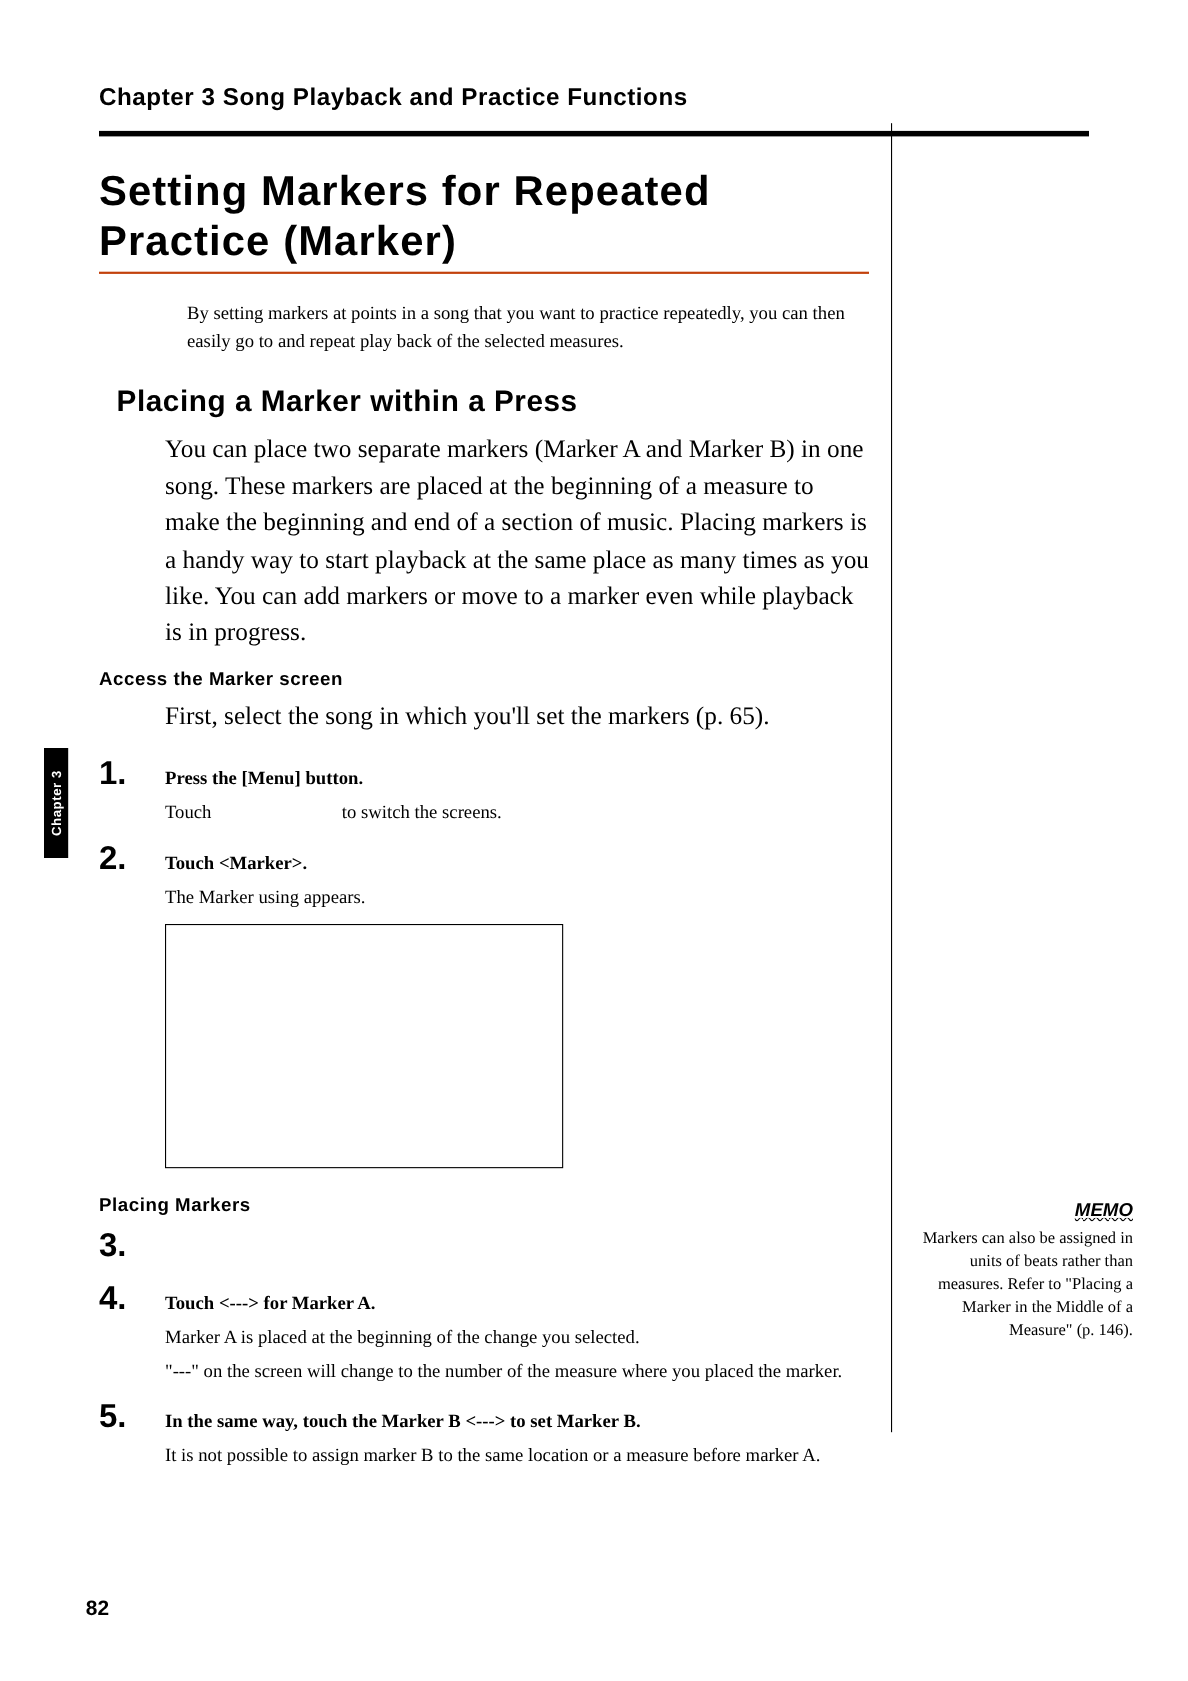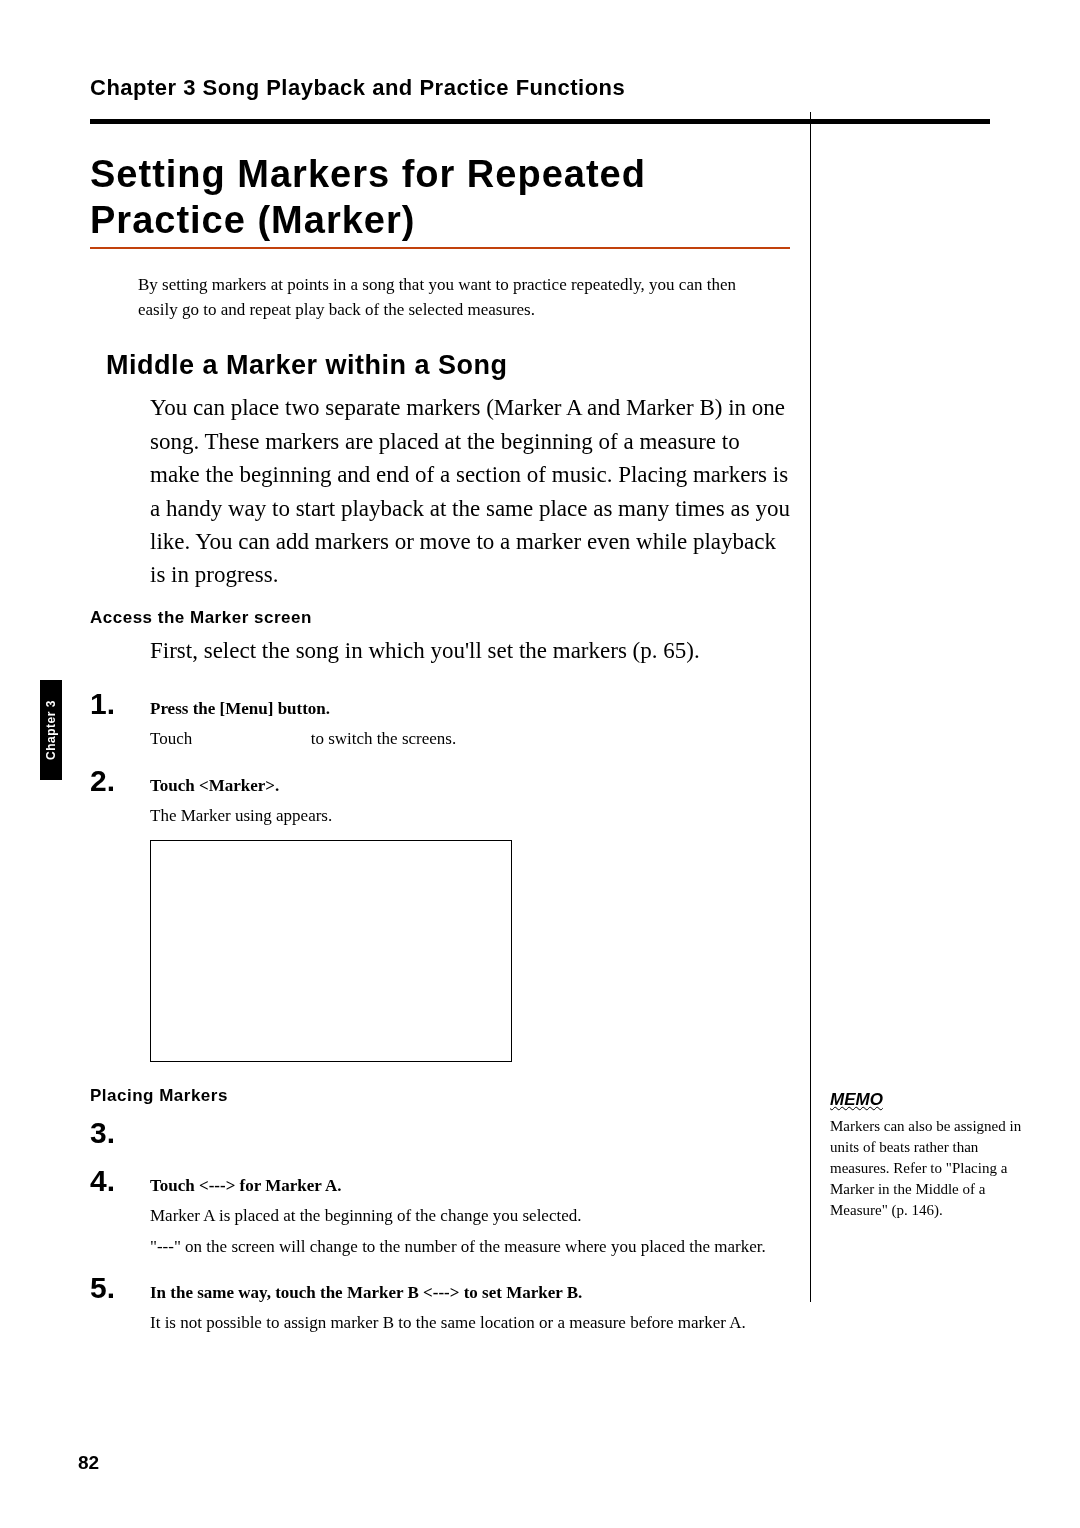--- a/index.html
+++ b/index.html
@@ -35,21 +35,21 @@
     font-weight: bold;
     font-size: 38px;
     letter-spacing: 1px;
     line-height: 1.2;
     border-bottom: 2px solid #c2410c;
     padding-bottom: 4px;
     margin-bottom: 24px;
     width: 700px;
   }
   .intro-para {
-    margin-left: 48px;
+    margin-left: 80px;
     width: 630px;
     font-size: 17px;
     line-height: 1.45;
     margin-bottom: 28px;
   }
   .sub-title {
     font-family: Arial, Helvetica, sans-serif;
     font-weight: bold;
     font-size: 27px;
     letter-spacing: 0.5px;
@@ -138,20 +138,21 @@
     background: #000;
   }
   .memo-block {
     position: absolute;
     left: 830px;
     top: 1088px;
     width: 200px;
     font-family: Georgia, 'Times New Roman', serif;
     font-size: 15px;
     line-height: 1.4;
+    text-align: right;
   }
   .memo-label {
     font-family: Arial, Helvetica, sans-serif;
     font-style: italic;
     font-weight: bold;
     font-size: 17px;
     text-decoration: underline;
     text-decoration-style: wavy;
     text-decoration-thickness: 1px;
     display: inline-block;
@@ -178,21 +179,21 @@
 
   <div class="header-bar">
     <span>Chapter 3 Song Playback and Practice Functions</span>
   </div>
   <div class="thick-rule"></div>
 
   <div class="main-title">Setting Markers for Repeated Practice (Marker)</div>
 
   <div class="intro-para">By setting markers at points in a song that you want to practice repeatedly, you can then easily go to and repeat play back of the selected measures.</div>
 
-  <div class="sub-title">Middle a Marker within a Song</div>
+  <div class="sub-title">Placing a Marker within a Press</div>
   <div class="body-para">You can place two separate markers (Marker A and Marker B) in one song. These markers are placed at the beginning of a measure to make the beginning and end of a section of music. Placing markers is a handy way to start playback at the same place as many times as you like. You can add markers or move to a marker even while playback is in progress.</div>
 
   <div class="sect-label">Access the Marker screen</div>
   <div class="body-para" style="margin-bottom:20px;">First, select the song in which you'll set the markers (p. 65).</div>
 
   <div class="step">
     <span class="step-num"><span>1</span><span class="step-dot">.</span></span>
     <span class="step-text">Press the [Menu] button.</span>
   </div>
   <div class="step-follow">

